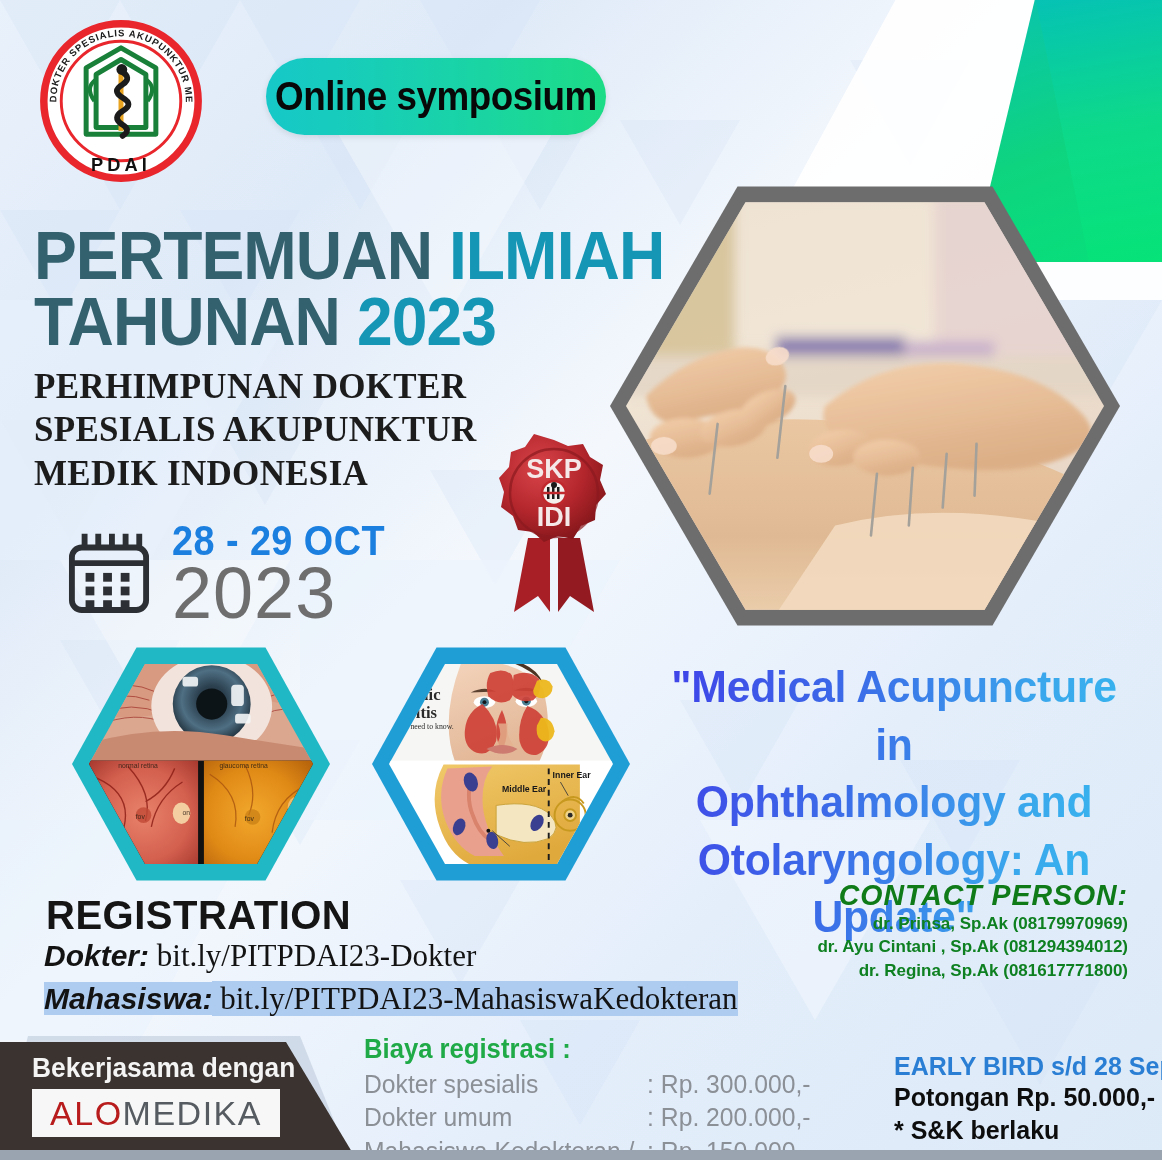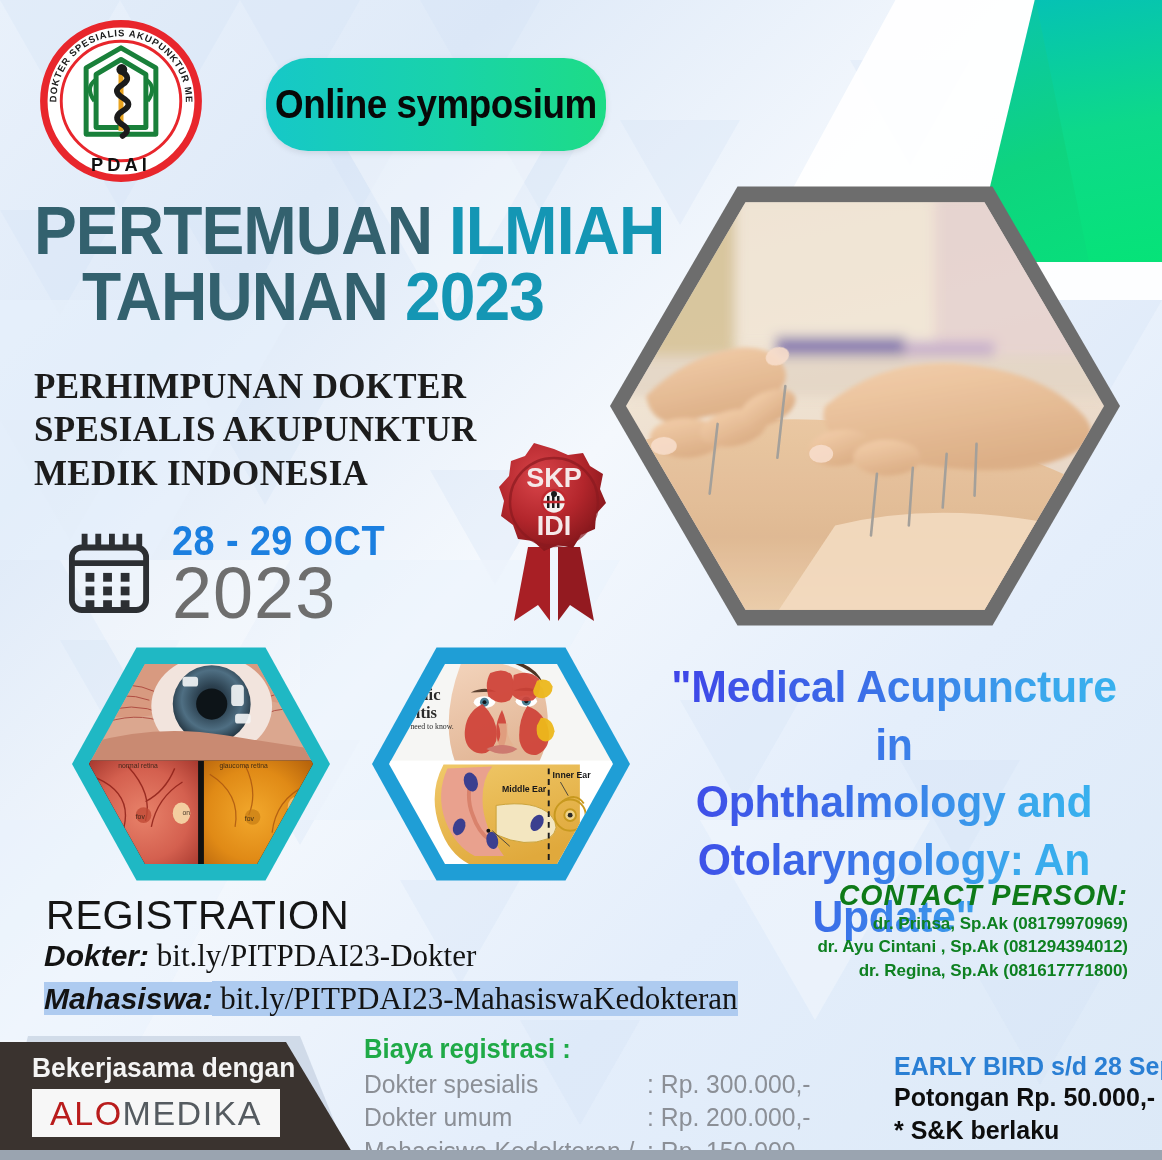--- a/index.html
+++ b/index.html
@@ -38,35 +38,35 @@
     clip-path:polygon(22% 0,100% 0,100% 100%,55% 100%);
   }
 
   
   .logo{position:absolute;left:38px;top:18px;width:166px;height:166px;}
   .logo svg{width:100%;height:100%;display:block;}
 
   
   .pill{
     position:absolute;left:266px;top:58px;
-    width:340px;height:93px;border-radius:42px;
+    width:340px;height:77px;border-radius:42px;
     background:linear-gradient(90deg,#16c8c8 0%,#19d3a9 55%,#1ddc86 100%);
     display:flex;align-items:center;justify-content:center;
     box-shadow:0 2px 6px rgba(0,0,0,.10);
     text-align:right;
   }
   .pill span{
     font-family:"Liberation Sans Narrow","Liberation Sans",sans-serif;
     font-weight:bold;font-size:40px;color:#080808;
     letter-spacing:-0.5px;transform:scaleX(.92);
     white-space:nowrap;
   }
 
   
-  .headline{position:absolute;left:34px;top:198px;width:600px;text-align:center;}
+  .headline{position:absolute;left:34px;top:223px;width:600px;}
   .h-line{
     font-family:"Liberation Sans Narrow","Liberation Sans",sans-serif;
     font-weight:bold;
     font-size:69px;line-height:.96;
     letter-spacing:-1px;
     transform:scaleX(.93);transform-origin:left center;
     white-space:nowrap;
   }
   .h-dark{color:#33616e;}
   .h-teal{color:#1496b4;}
@@ -89,21 +89,21 @@
     white-space:nowrap;
   }
   .date-year{
     position:absolute;left:172px;top:552px;
     font-family:"Liberation Sans",sans-serif;
     font-weight:normal;font-size:72px;color:#6e6e6e;
     letter-spacing:1px;white-space:nowrap;
   }
 
   
-  .seal{position:absolute;left:492px;top:443px;width:124px;height:190px;}
+  .seal{position:absolute;left:492px;top:434px;width:124px;height:190px;}
   .seal svg{width:100%;height:100%;display:block;}
 
   
   .hex{position:absolute;}
   .hex-outer,.hex-inner{
     position:absolute;inset:0;
     clip-path:polygon(25% 1%,75% 1%,100% 50%,75% 99%,25% 99%,0% 50%);
   }
   .hex-inner{inset:13px;}
 
@@ -131,21 +131,21 @@
     background:linear-gradient(100deg,#4040e8 0%,#3b6de8 40%,#3aa8ec 75%,#35b9f0 100%);
     -webkit-background-clip:text;background-clip:text;
     color:transparent;-webkit-text-fill-color:transparent;
     transform:scaleX(.95);transform-origin:center top;
   }
 
   
   .reg-title{
     position:absolute;left:46px;top:893px;
     font-family:"Liberation Sans",sans-serif;
-    font-weight:normal;font-size:40px;color:#151515;
+    font-weight:bold;font-size:40px;color:#151515;
     letter-spacing:.5px;
   }
   .reg-row{
     position:absolute;
     font-family:"Liberation Serif",serif;
     font-size:31px;color:#131313;white-space:nowrap;
   }
   .reg-row .lbl{
     font-family:"Liberation Sans Narrow","Liberation Sans",sans-serif;
     font-weight:bold;font-style:italic;font-size:30px;

